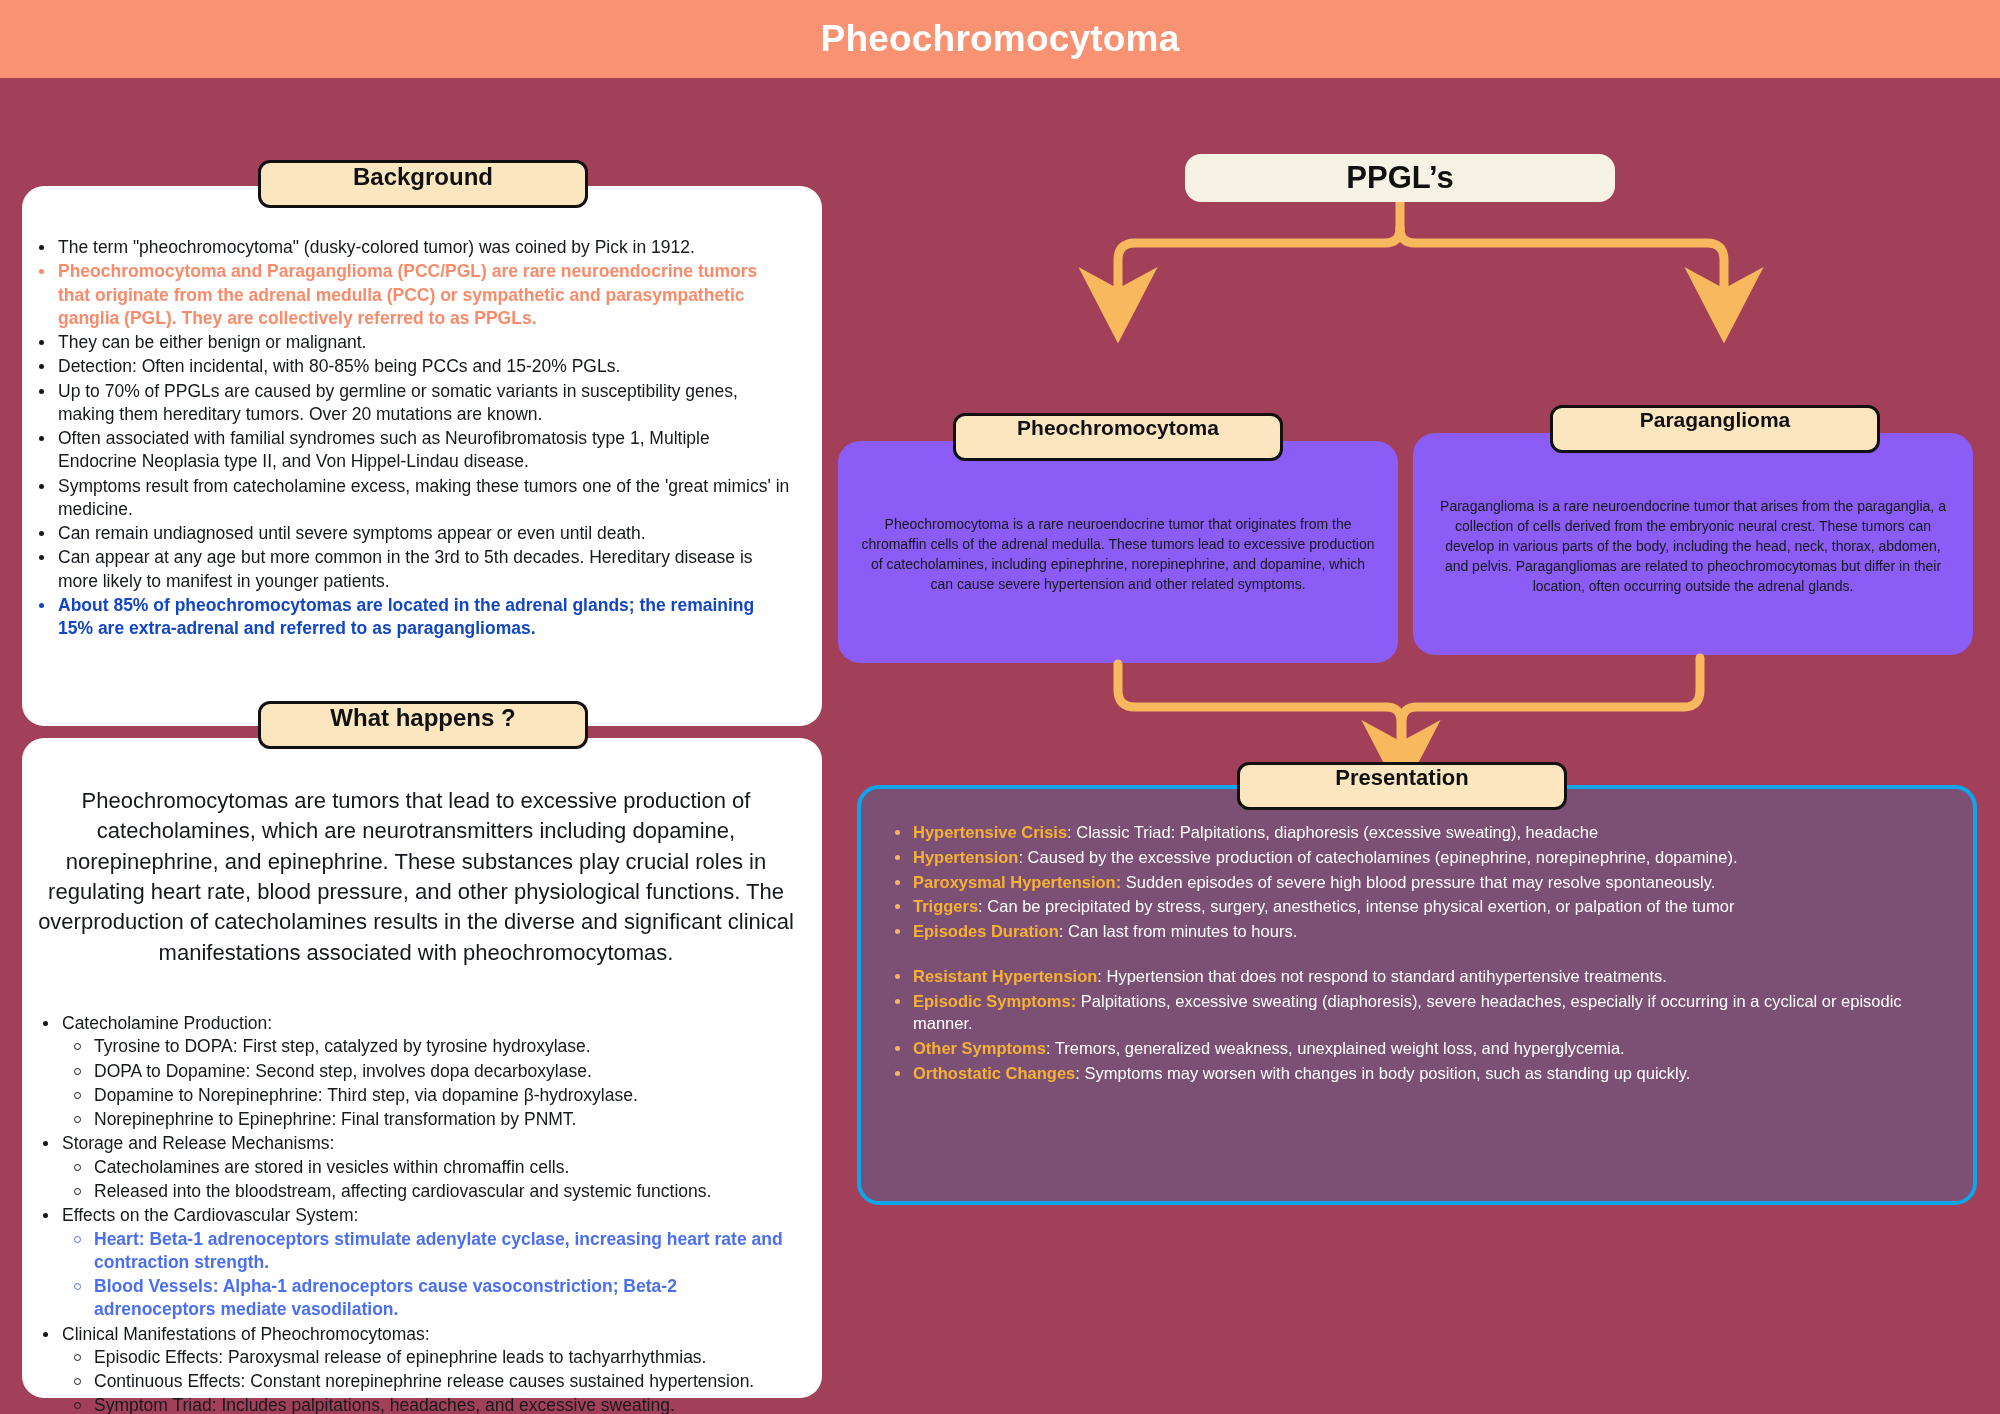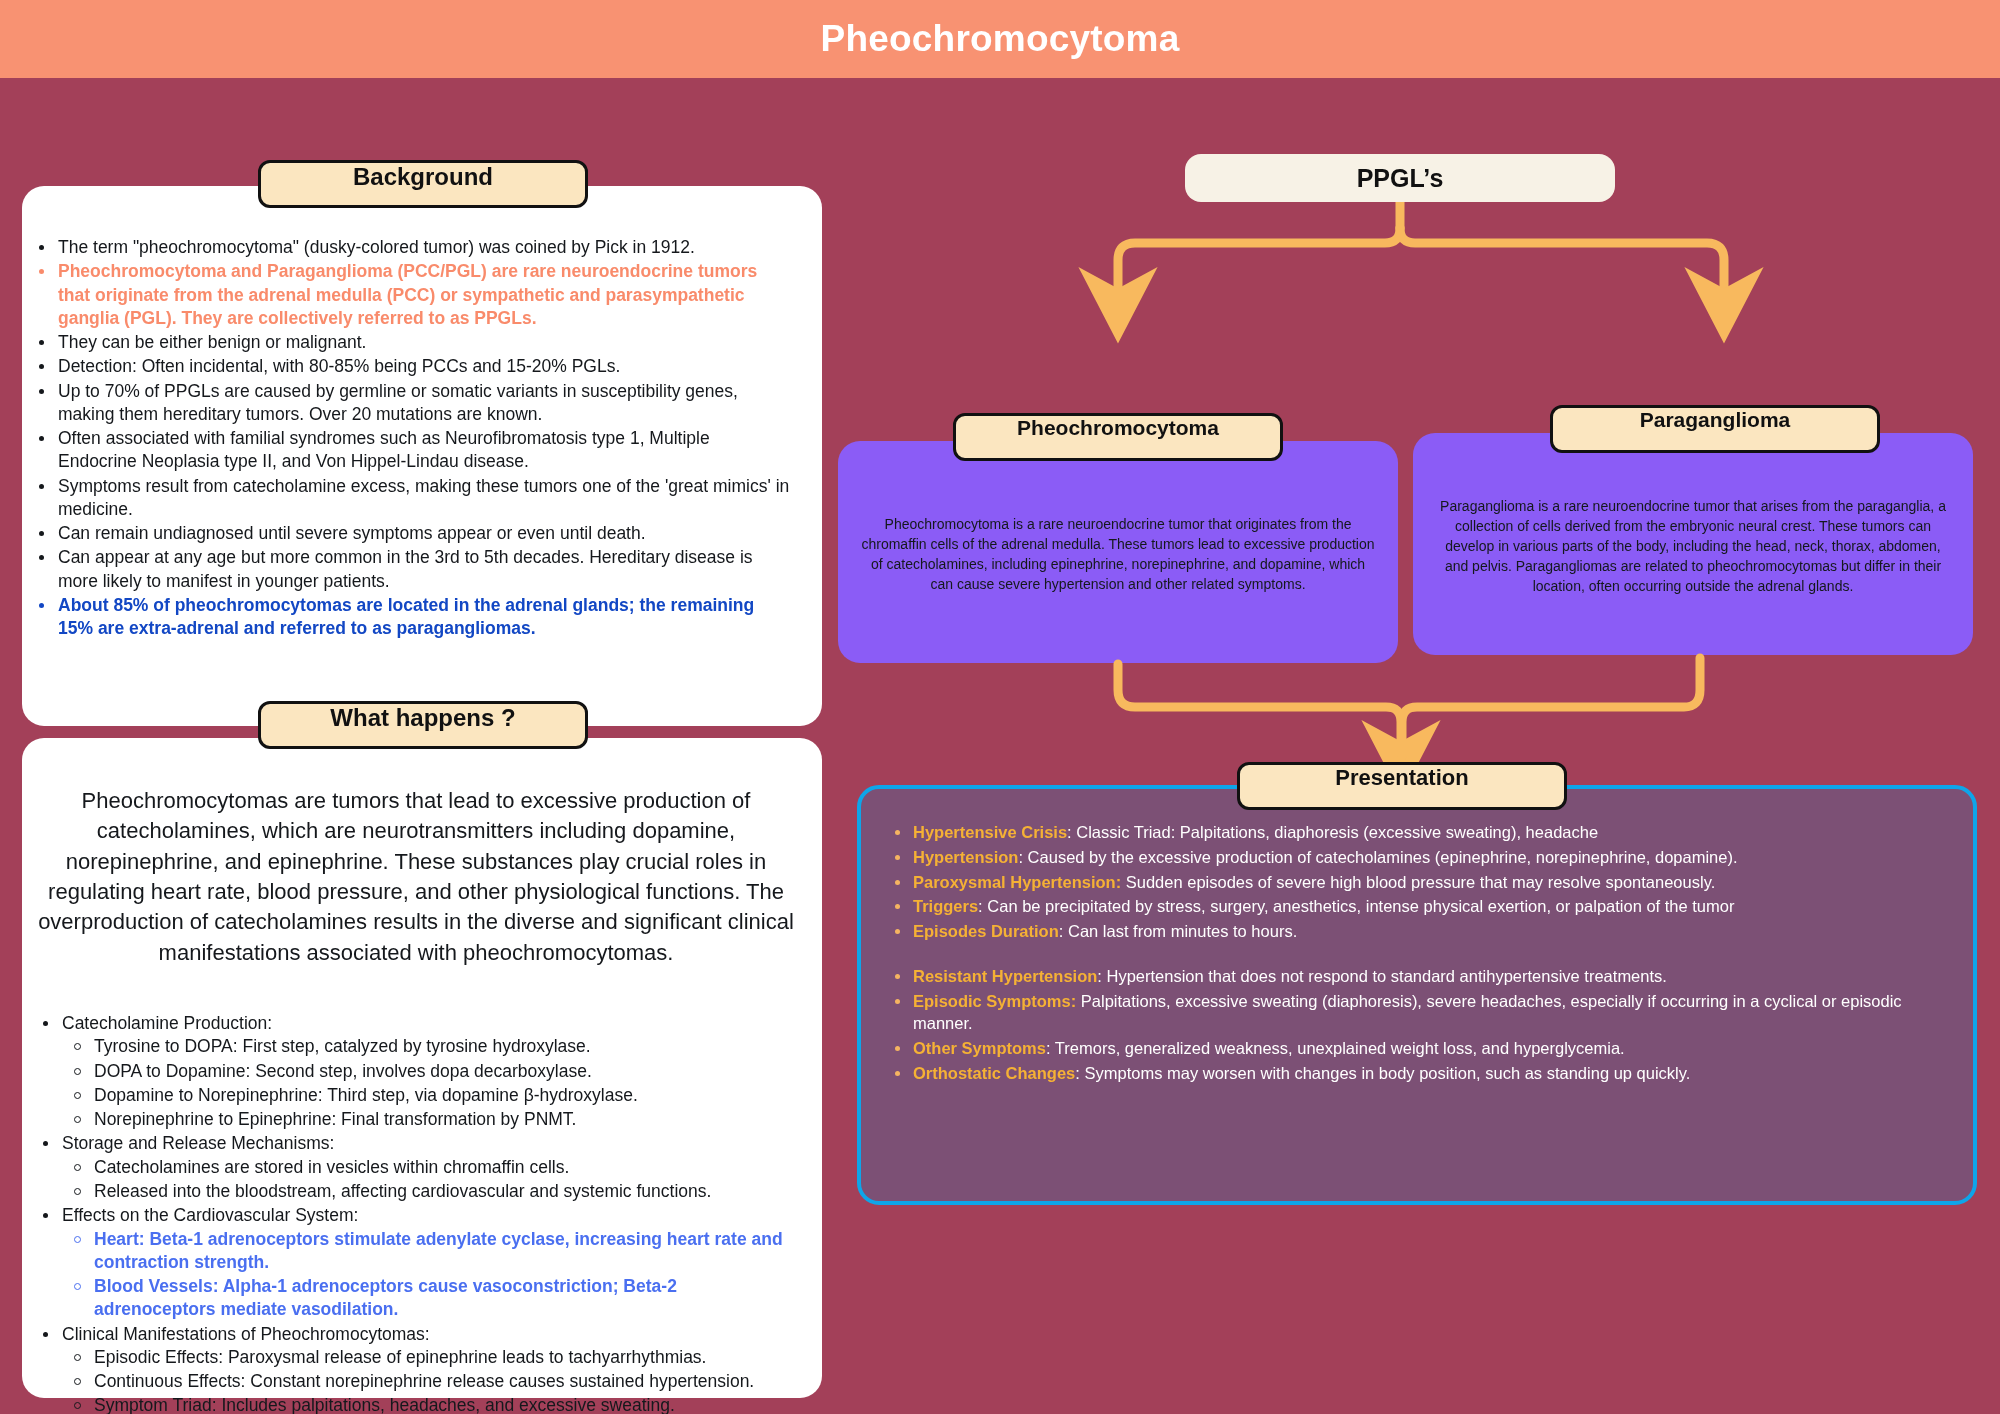--- a/index.html
+++ b/index.html
@@ -139,21 +139,21 @@
     padding: 26px 22px 20px 22px;
   }
 
   .ppgl-pill {
     position: absolute;
     background: #f7f2e6;
     border-radius: 16px;
     display: flex;
     align-items: center;
     justify-content: center;
-    font-size: 25px;
+    font-size: 31px;
     font-weight: bold;
     color: #111111;
     z-index: 6;
   }
 
   
   .pres-card {
     position: absolute;
     background: #7c5075;
     border: 4px solid #0ea5e9;

